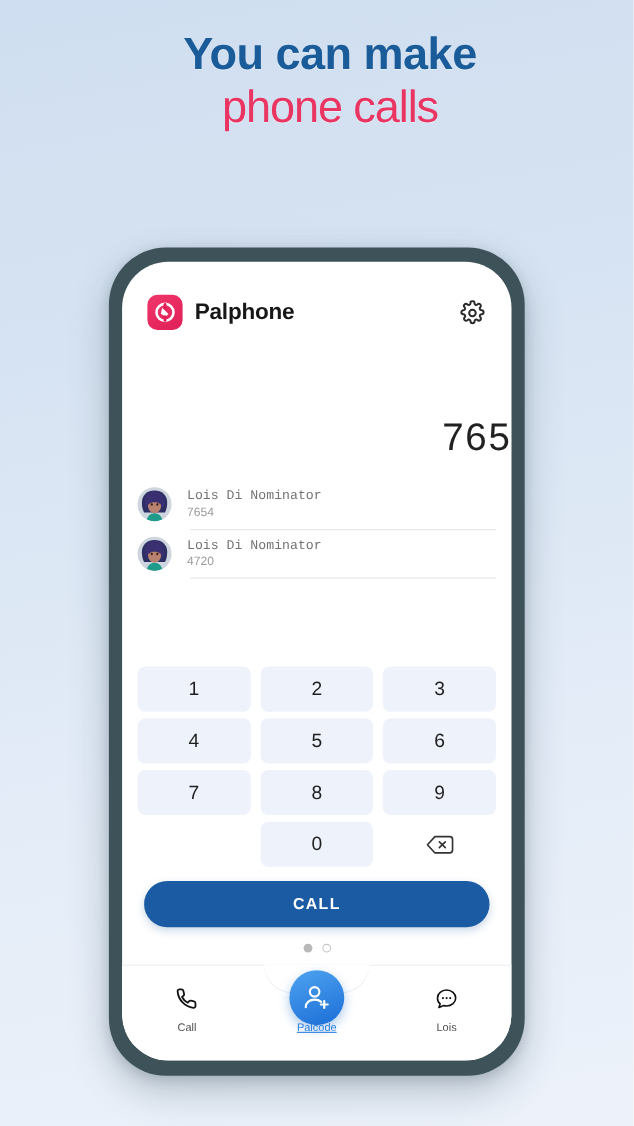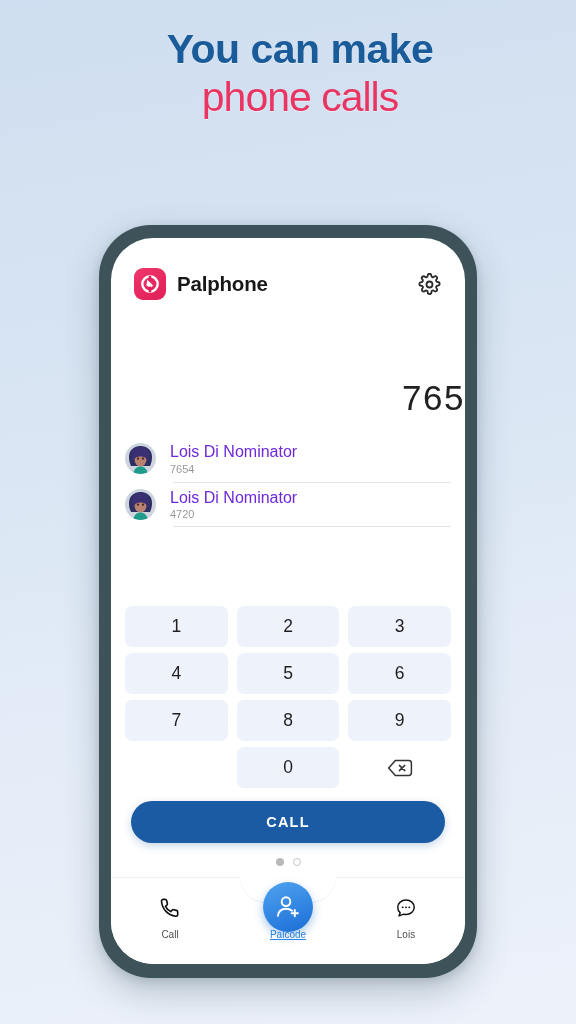--- a/index.html
+++ b/index.html
@@ -152,23 +152,24 @@
     height: 31px;
     border-radius: 50%;
     flex-shrink: 0;
     overflow: hidden;
     background: #dfe2e8;
     position: relative;
   }
   .avatar svg { display: block; }
   .contact-text { display: flex; flex-direction: column; gap: 2px; min-width: 0; }
   .contact-name {
-    font-size: 16px;
-    color: #6d28d9;
+    font-size: 12px;
+    color: #737373;
     line-height: 1.1;
+    font-family: Liberation Mono, monospace;
   }
   .contact-number {
     font-size: 11px;
     color: #9a9a9a;
     line-height: 1.1;
   }
 
   
   .keypad {
     position: absolute;

